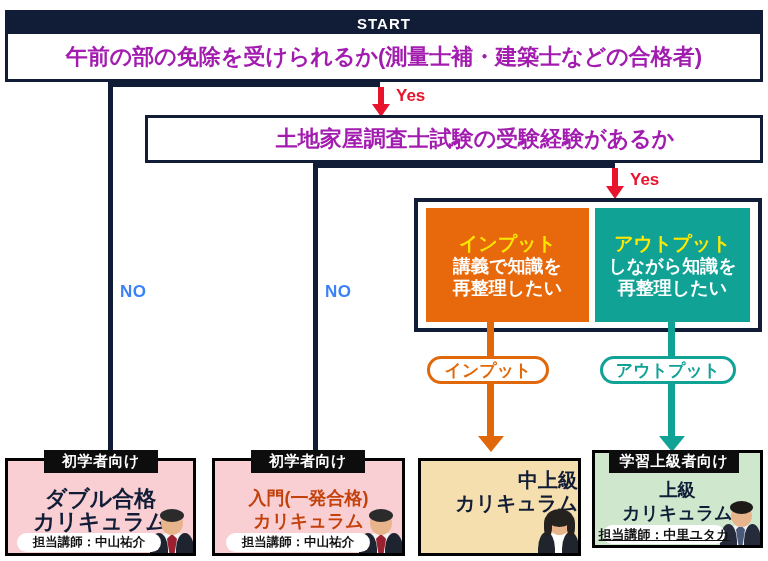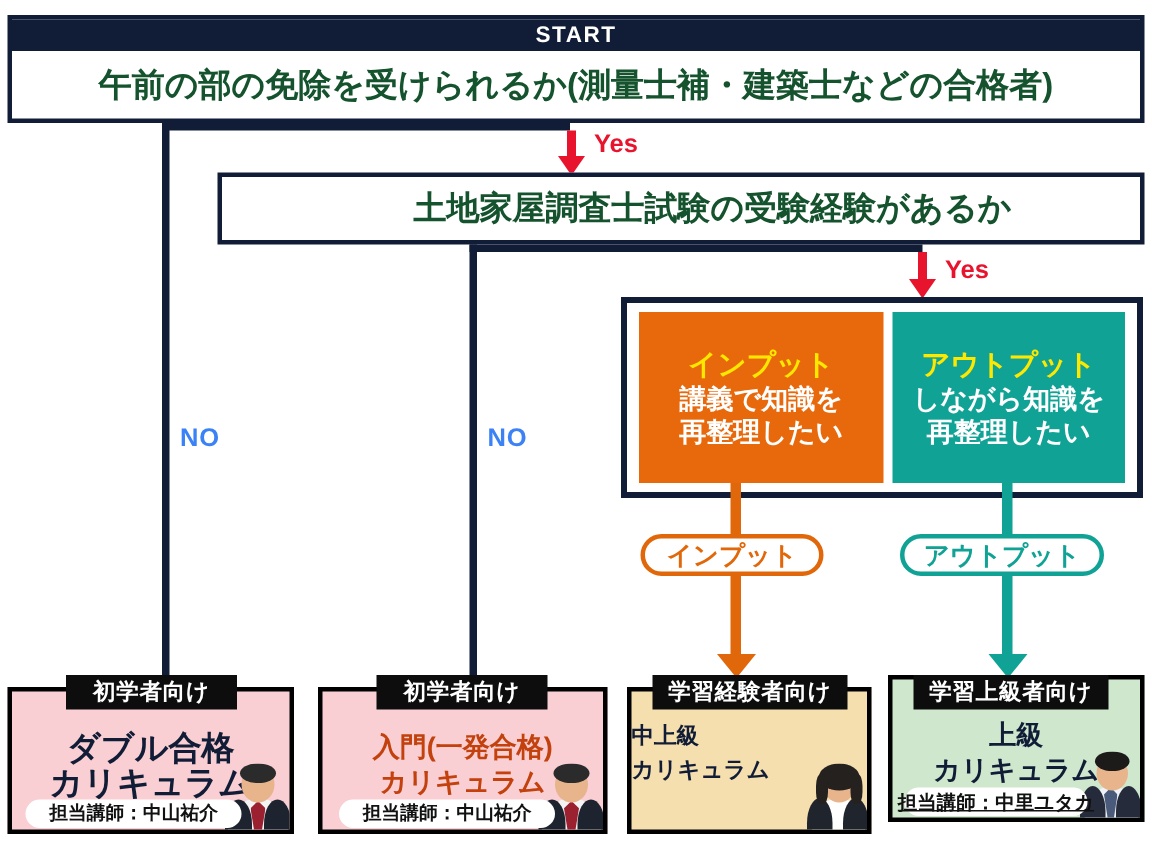--- a/index.html
+++ b/index.html
@@ -18,21 +18,21 @@
   .decision{
     border:3px solid #111c36;
     background:#ffffff;
   }
   .decision .hdr{
     background:#111c36;color:#ffffff;
     font-weight:bold;font-size:15px;letter-spacing:1px;
     text-align:center;line-height:21px;height:21px;
   }
   .decision .bodytxt{
-    color:#14532d;font-weight:bold;
+    color:#a21caf;font-weight:bold;
     text-align:center;
     display:flex;align-items:center;justify-content:center;
     height:calc(100% - 21px);
     font-size:22px;
     white-space:nowrap;
   }
   .decision.nohdr .bodytxt{height:100%;margin-left:42px;}
 
   
   .vline{background:#111c36;width:5px;}
@@ -211,37 +211,34 @@
     </div>
     <div class="abs teacher" style="left:11px;top:72px;width:144px;">
       <span>担当講師：中山祐介</span>
     </div>
   </div>
   <div class="abs badge" style="left:251px;top:450px;width:114px;">
     <span>初学者向け</span>
   </div>
 
   <div class="abs card" style="left:418px;top:458px;width:163px;height:98px;background:#f6dfae;">
-    <div class="abs" style="left:0;top:18px;width:100%;text-align:left;color:#111c36;font-weight:bold;font-size:15px;line-height:23px;">
+    <div class="abs" style="left:0;top:8px;width:100%;text-align:right;color:#111c36;font-weight:bold;font-size:20px;line-height:23px;">
       <div>中上級</div>
       <div>カリキュラム</div>
     </div>
     <div class="abs avatar" style="left:116px;top:48px;width:44px;height:47px;">
       <div class="av-shirt" style="left:4px;top:22px;width:36px;height:25px;background:#ffffff;"></div>
       <div class="av-body" style="left:1px;top:23px;width:17px;height:24px;background:#20242c;"></div>
       <div class="av-body" style="left:25px;top:23px;width:17px;height:24px;background:#20242c;"></div>
       <div class="av-head" style="left:12px;top:3px;width:21px;height:23px;background:#e8b48c;"></div>
       <div class="av-head" style="left:9px;top:0px;width:27px;height:18px;background:#25211f;"></div>
       <div class="av-head" style="left:7px;top:7px;width:8px;height:20px;background:#25211f;border-radius:40%;"></div>
       <div class="av-head" style="left:30px;top:7px;width:8px;height:20px;background:#25211f;border-radius:40%;"></div>
     </div>
   </div>
-  <div class="abs badge" style="left:435px;top:450px;width:130px;">
-    <span>学習経験者向け</span>
-  </div>
 
   <div class="abs card" style="left:592px;top:450px;width:171px;height:98px;background:#cfe8cd;">
     <div class="abs" style="left:0;top:26px;width:100%;text-align:center;color:#111c36;font-weight:bold;font-size:18px;line-height:23px;">
       <div>上級</div>
       <div>カリキュラム</div>
     </div>
     <div class="abs avatar" style="left:124px;top:48px;width:44px;height:47px;">
       <div class="av-shirt" style="left:4px;top:22px;width:36px;height:25px;background:#eef1f5;"></div>
       <div class="av-body" style="left:1px;top:23px;width:17px;height:24px;background:#252b3a;"></div>
       <div class="av-body" style="left:25px;top:23px;width:17px;height:24px;background:#252b3a;"></div>

